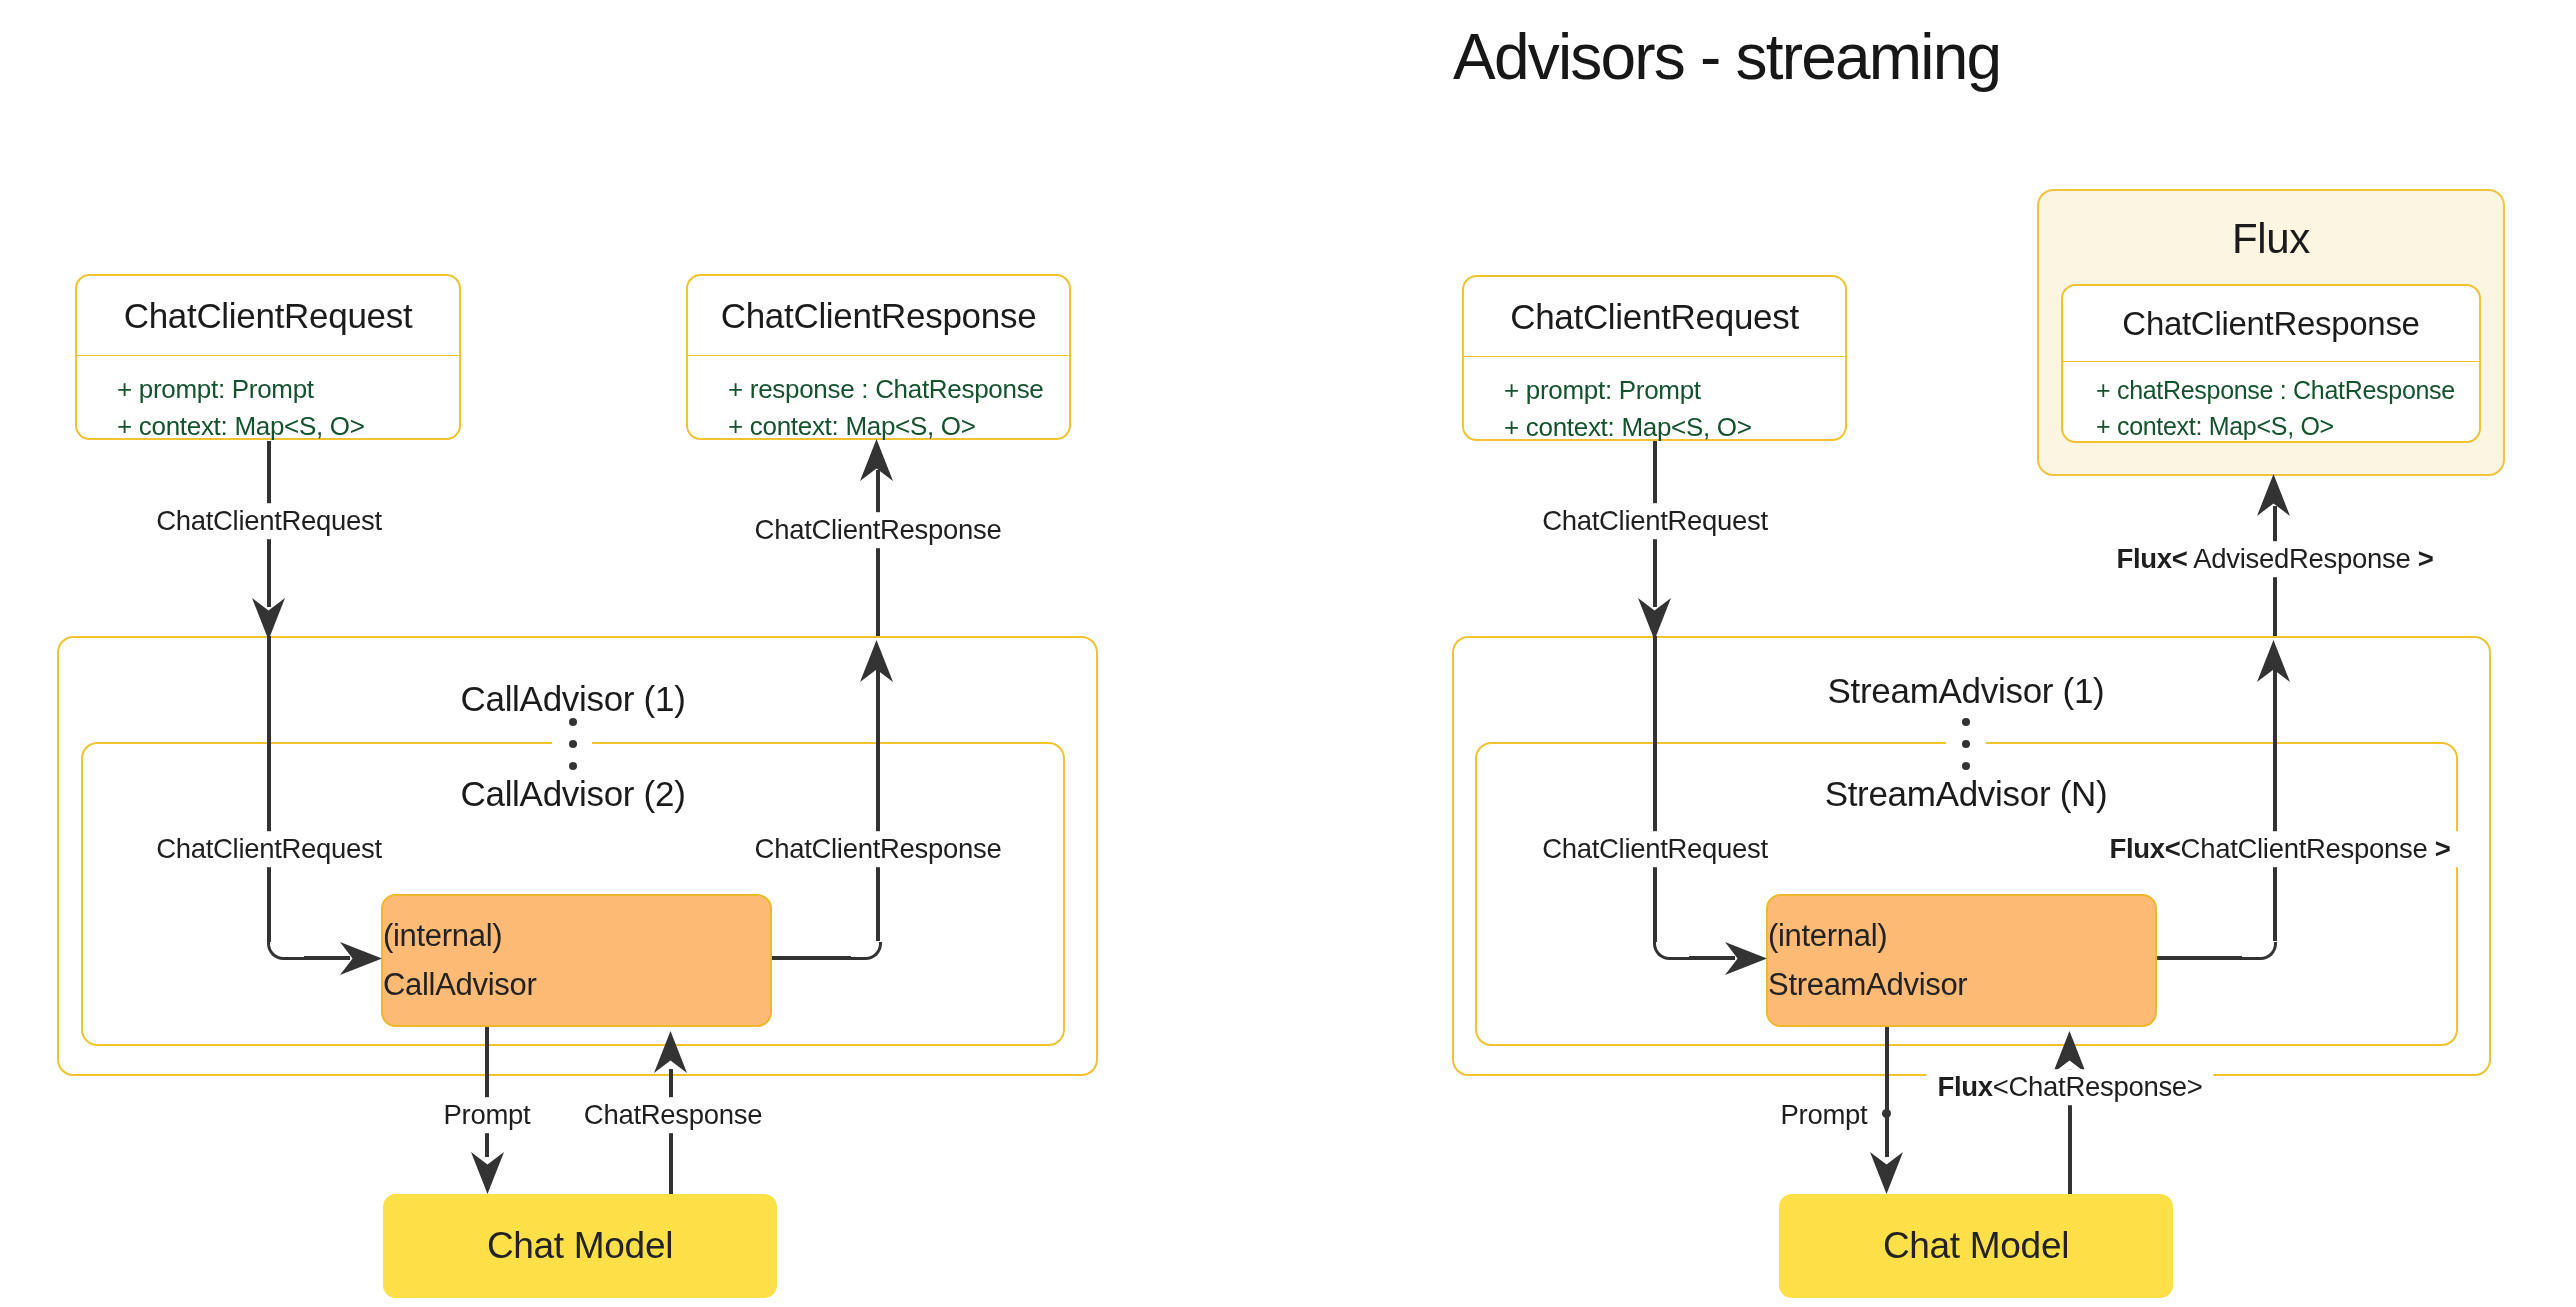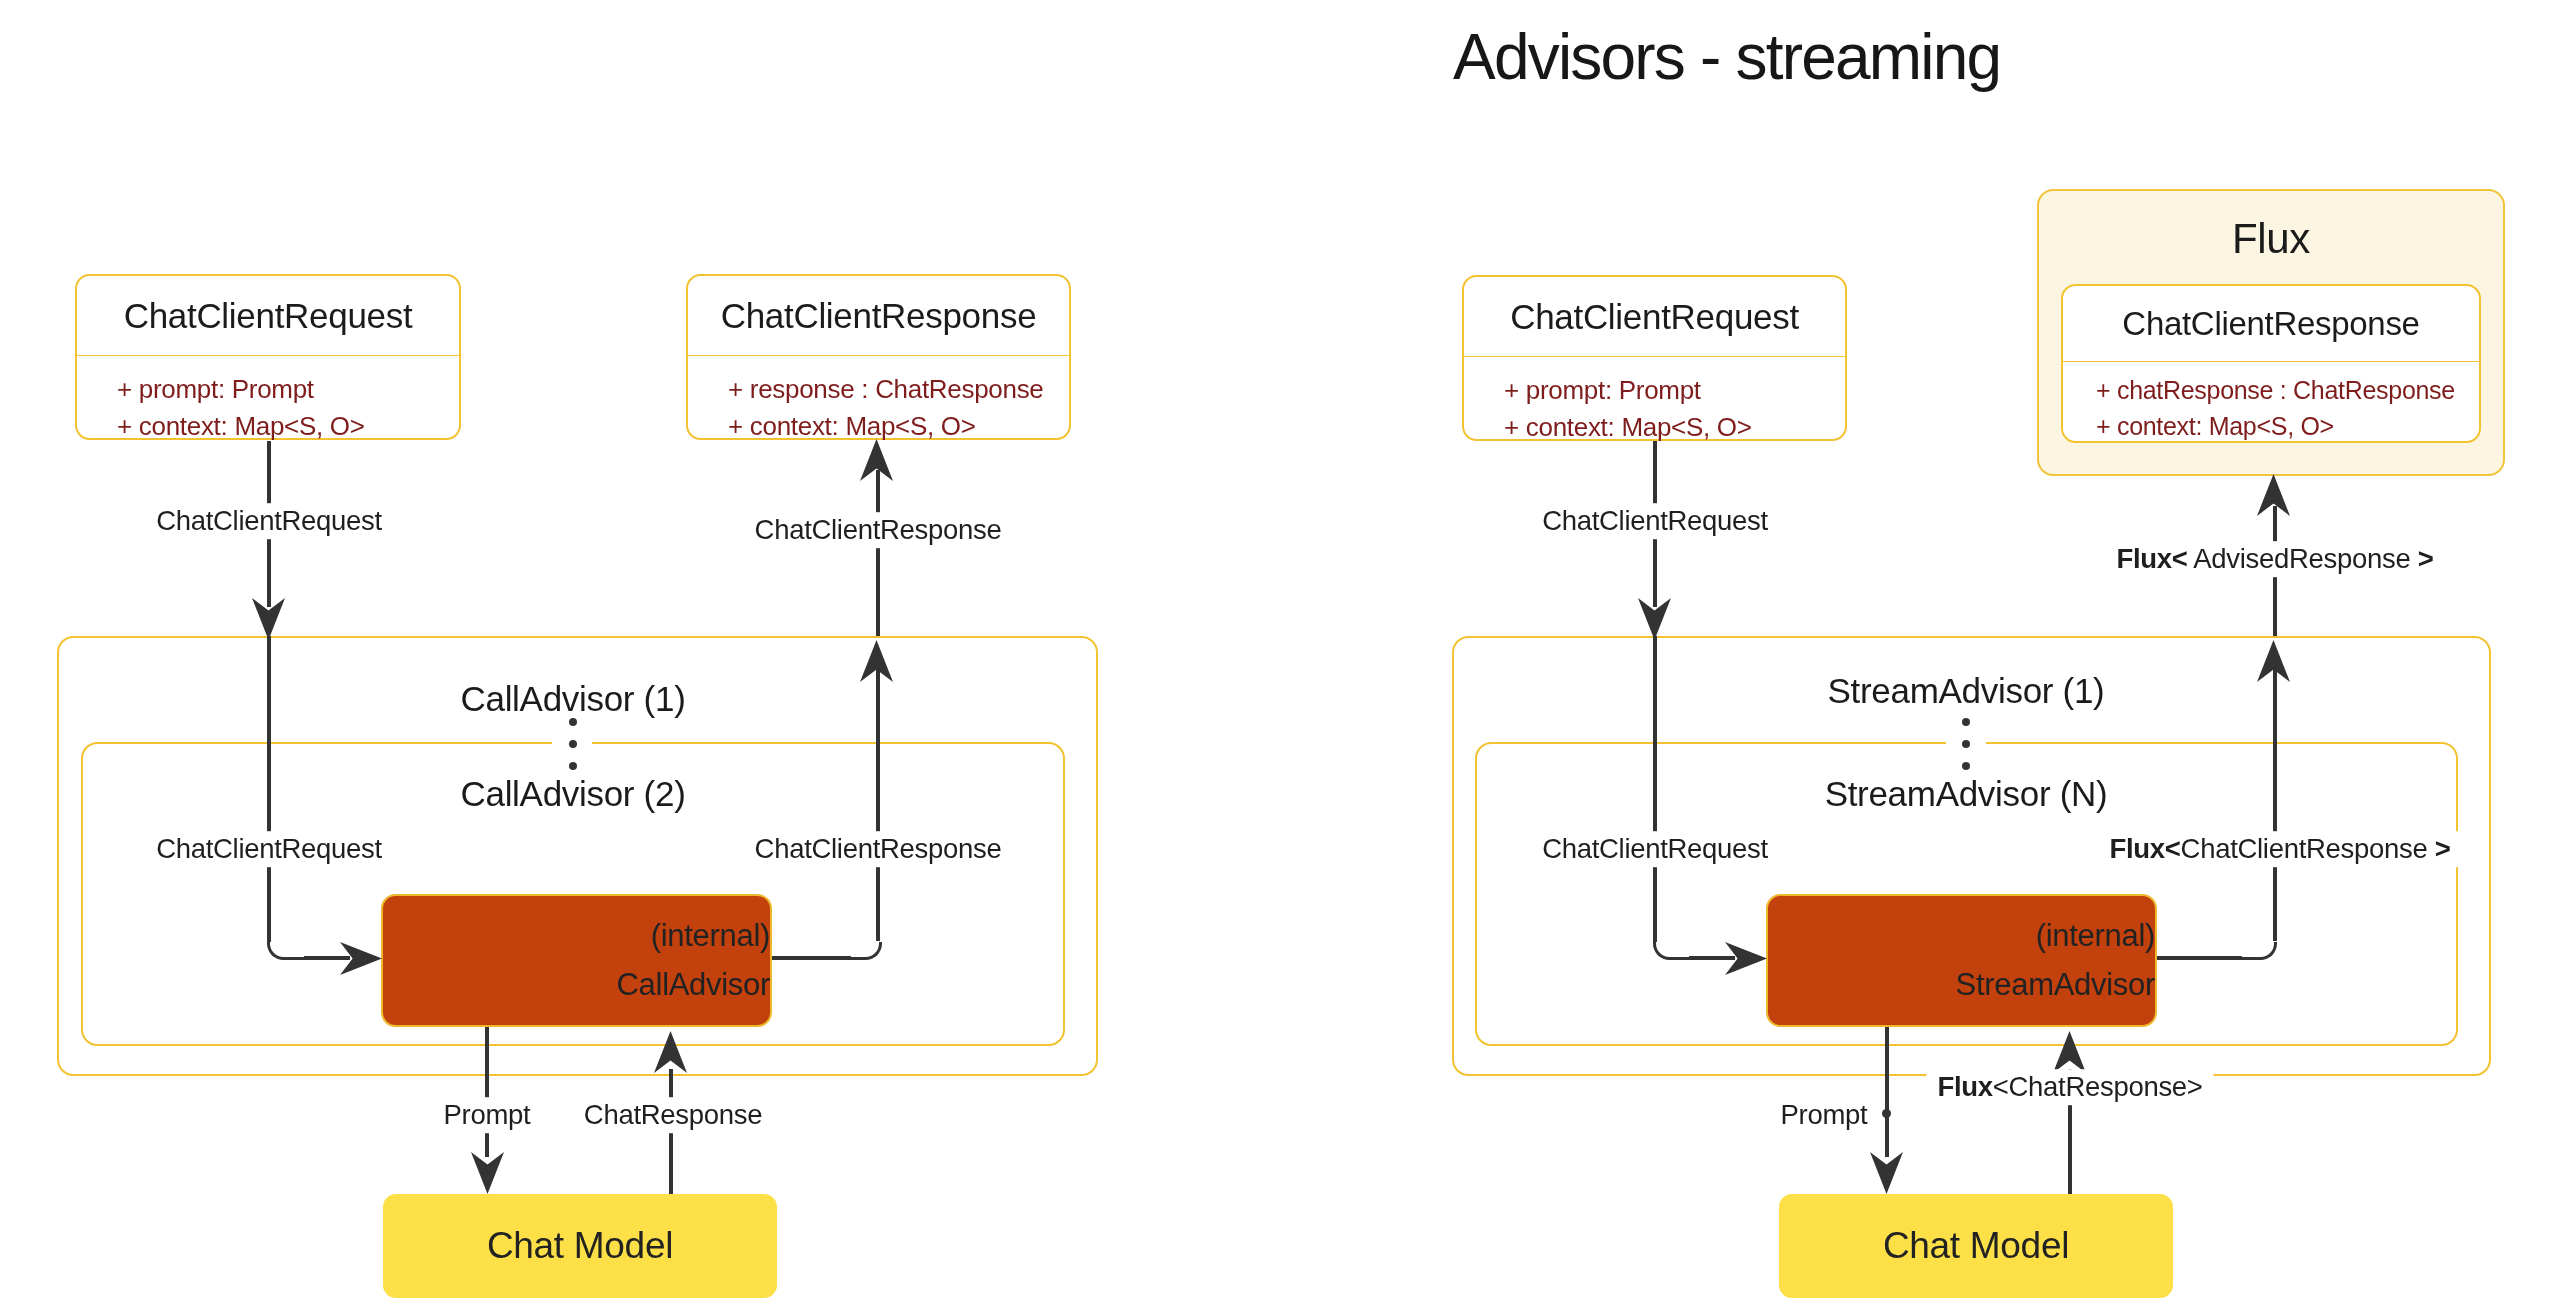--- a/index.html
+++ b/index.html
@@ -15,34 +15,34 @@
   
   .cbox{
     position:absolute; background:#ffffff; border:2.8px solid #F2C230;
     border-radius:14.7px; z-index:2; box-sizing:border-box;
   }
   .cbox-title{
     height:79px; display:flex; align-items:center; justify-content:center;
     font-size:35px; border-bottom:1.8px solid #F2C230; color:#1b1b1b; white-space:nowrap;
   }
   .cbox-body{ padding:14.7px 0 0 40px; }
-  .field{ font-size:26px; line-height:1.42; color:#7f1d1d; white-space:nowrap; }
+  .field{ font-size:26px; line-height:1.42; color:#14532d; white-space:nowrap; }
   
   .obox{
     position:absolute; border:2.8px solid #F2C230; border-radius:16.5px;
     background:transparent; z-index:1; box-sizing:border-box;
   }
   .node-lbl{
     position:absolute; transform:translate(-50%,0); font-size:35px; color:#1b1b1b;
     white-space:nowrap; z-index:4;
   }
   
   .ibox{
-    position:absolute; background:#c2410c; border:2.8px solid #EDB82C; border-radius:14.7px;
-    display:flex; flex-direction:column; align-items:flex-end; justify-content:center;
+    position:absolute; background:#fdba74; border:2.8px solid #EDB82C; border-radius:14.7px;
+    display:flex; flex-direction:column; align-items:flex-start; justify-content:center;
     font-size:31px; line-height:1.55; color:#222; z-index:2; box-sizing:border-box;
   }
   .fluxbox{
     position:absolute; background:#FCF5E1; border:2.8px solid #F0C43C; border-radius:16.5px;
     z-index:2; box-sizing:border-box;
   }
   .flux-title{
     height:95px; display:flex; align-items:center; justify-content:center;
     font-size:42px; color:#1b1b1b;
   }

